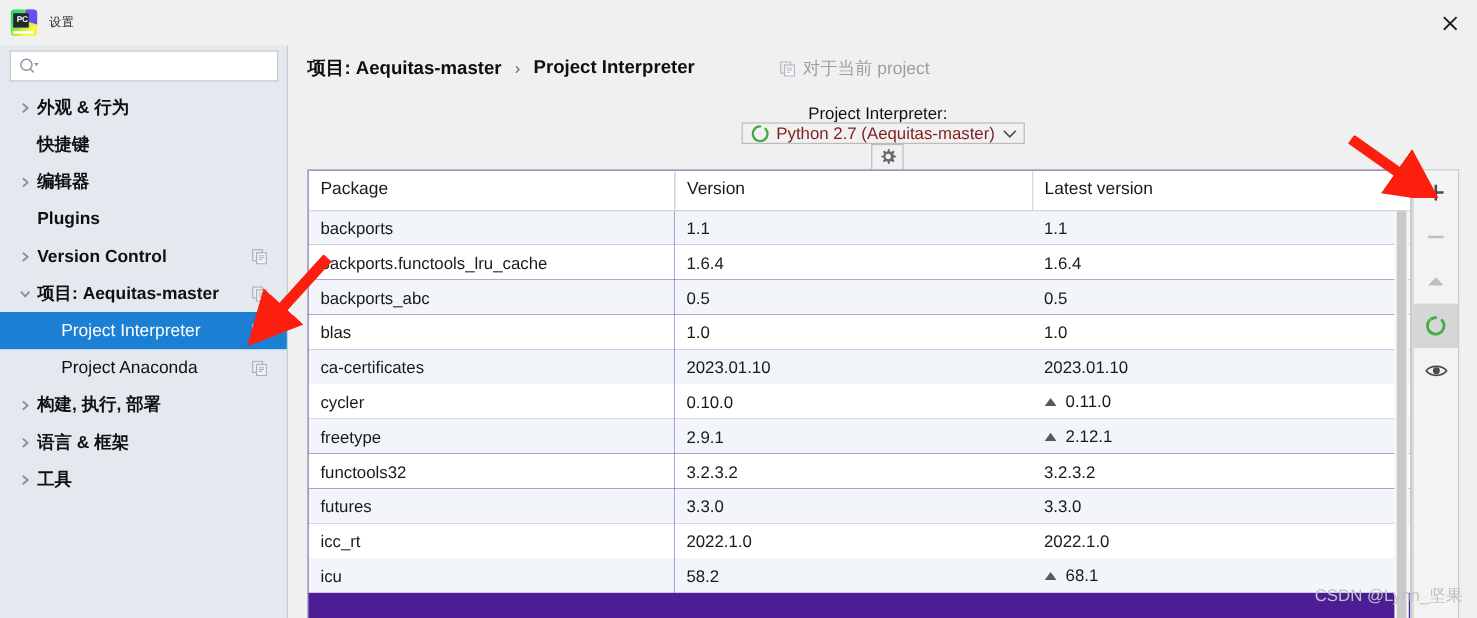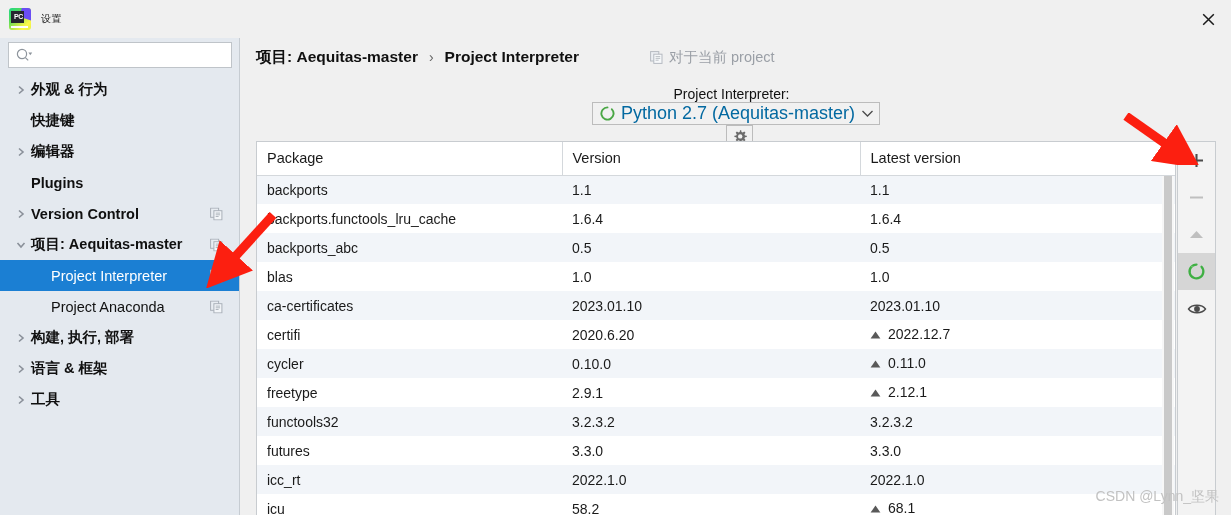--- a/index.html
+++ b/index.html
@@ -173,21 +173,21 @@
     flex: 1; height: 28px;
     background: #f1f1f1;
     border: 1px solid #bcbcbc;
     display: flex; align-items: center;
     cursor: pointer;
   }
   #interp-combo .py-icon {
     margin-left: 7px; flex: none; display: flex;
   }
   #interp-name {
-    font-size: 18px; color: #0369a1;
+    font-size: 14px; color: #7f1d1d;
     margin-left: 6px; white-space: nowrap;
   }
   #interp-path {
     font-size: 12.5px; color: #a3a3a3;
     margin-left: 7px; white-space: nowrap;
     overflow: hidden; text-overflow: ellipsis;
     flex: 1;
   }
   #interp-arrow {
     flex: none; width: 24px;
@@ -496,27 +496,20 @@
               <td>blas</td>
               <td>1.0</td>
               <td><span>1.0</span></td>
             </tr>
             <tr>
               <td>ca-certificates</td>
               <td>2023.01.10</td>
               <td><span>2023.01.10</span></td>
             </tr>
             <tr>
-              <td>certifi</td>
-              <td>2020.6.20</td>
-              <td><span class="up-tri"><svg width="11" height="8" viewBox="0 0 11 8">
-                    <path d="M5.5 0.6 L10.4 7.4 L0.6 7.4 Z" fill="#595959"></path>
-                  </svg></span><span>2022.12.7</span></td>
-            </tr>
-            <tr>
               <td>cycler</td>
               <td>0.10.0</td>
               <td><span class="up-tri"><svg width="11" height="8" viewBox="0 0 11 8">
                     <path d="M5.5 0.6 L10.4 7.4 L0.6 7.4 Z" fill="#595959"></path>
                   </svg></span><span>0.11.0</span></td>
             </tr>
             <tr>
               <td>freetype</td>
               <td>2.9.1</td>
               <td><span class="up-tri"><svg width="11" height="8" viewBox="0 0 11 8">

